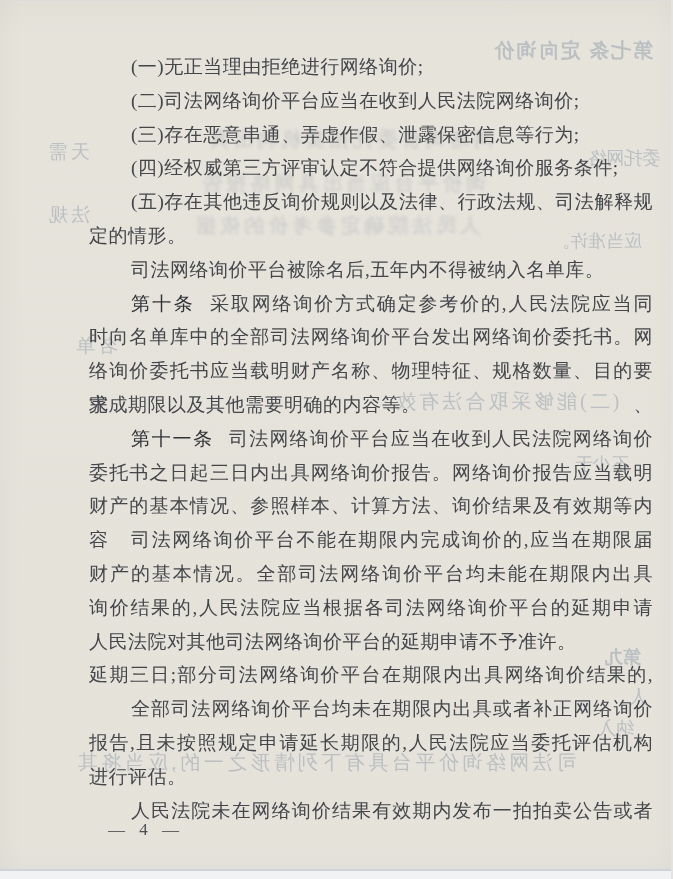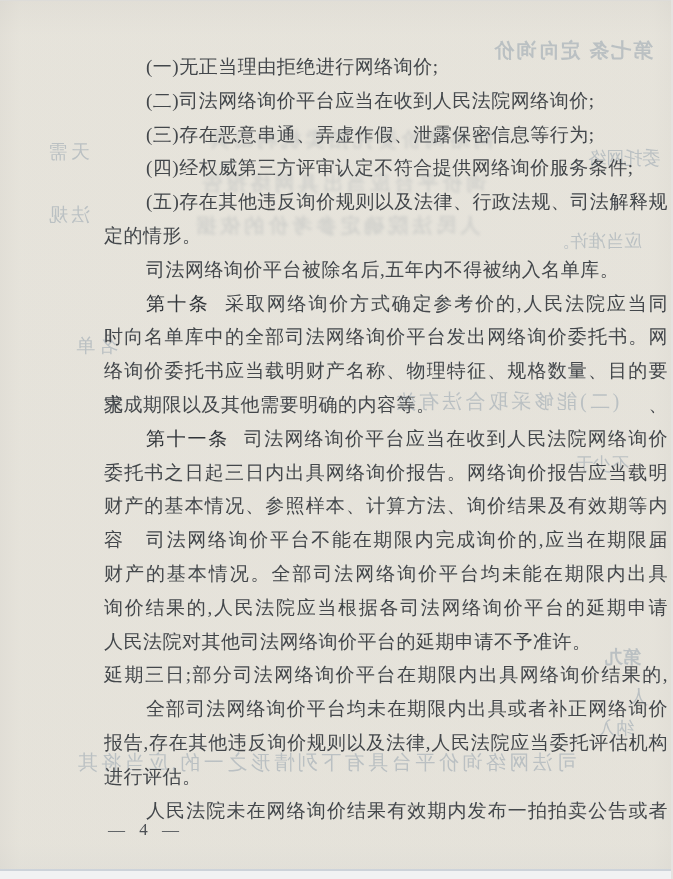--- a/index.html
+++ b/index.html
@@ -14,21 +14,21 @@
     background-blend-mode:multiply;
     overflow:hidden;
     font-family:"Liberation Serif","DejaVu Serif",serif;
   }
   .scan-top-edge{position:absolute;left:0;top:0;width:673px;height:1px;background:#dddcd9;}
   .scan-bottom-line{position:absolute;left:0;top:869px;width:673px;height:2px;background:#cdd3da;}
   .scan-bottom-strip{position:absolute;left:0;top:871px;width:673px;height:8px;background:#f1f2f3;}
   .scan-right-edge{position:absolute;right:0;top:0;width:2px;height:879px;background:#e4e3e0;}
 
   .textblock{
-    position:absolute;left:104px;top:50px;width:564px;
+    position:absolute;left:89px;top:50px;width:564px;
     color:#43474b;
     font-size:19px;
   }
   .line{
     height:33.8px;
     line-height:33.8px;
     letter-spacing:0.5px;
     white-space:nowrap;
   }
   .line.fill{
@@ -101,20 +101,20 @@
     <div class="line"><span class="head"></span><span>完成期限以及其他需要明确的内容等。</span></div>
     <div class="line indent fill"><span class="head">第十一条</span><span>司法网络询价平台应当在收到人民法院网络询价</span></div>
     <div class="line fill"><span class="head"></span><span>委托书之日起三日内出具网络询价报告。网络询价报告应当载明</span></div>
     <div class="line fill"><span class="head"></span><span>财产的基本情况、参照样本、计算方法、询价结果及有效期等内容。</span></div>
     <div class="line indent fill"><span class="head"></span><span>司法网络询价平台不能在期限内完成询价的,应当在期限届</span></div>
     <div class="line fill"><span class="head"></span><span>财产的基本情况。全部司法网络询价平台均未能在期限内出具</span></div>
     <div class="line fill"><span class="head"></span><span>询价结果的,人民法院应当根据各司法网络询价平台的延期申请</span></div>
     <div class="line"><span class="head"></span><span>人民法院对其他司法网络询价平台的延期申请不予准许。</span></div>
     <div class="line fill"><span class="head"></span><span>延期三日;部分司法网络询价平台在期限内出具网络询价结果的,</span></div>
     <div class="line indent fill"><span class="head"></span><span>全部司法网络询价平台均未在期限内出具或者补正网络询价</span></div>
-    <div class="line fill"><span class="head"></span><span>报告,存在其他违反询价规则以及法律,人民法院应当委托评估机构</span></div>
+    <div class="line fill"><span class="head"></span><span>报告,且未按照规定申请延长期限的,人民法院应当委托评估机构</span></div>
     <div class="line"><span class="head"></span><span>进行评估。</span></div>
     <div class="line indent fill"><span class="head"></span><span>人民法院未在网络询价结果有效期内发布一拍拍卖公告或者</span></div>
   </div>
 
   <div class="pagenum">— 4 —</div>
 
 </div>
 
 </body></html>

